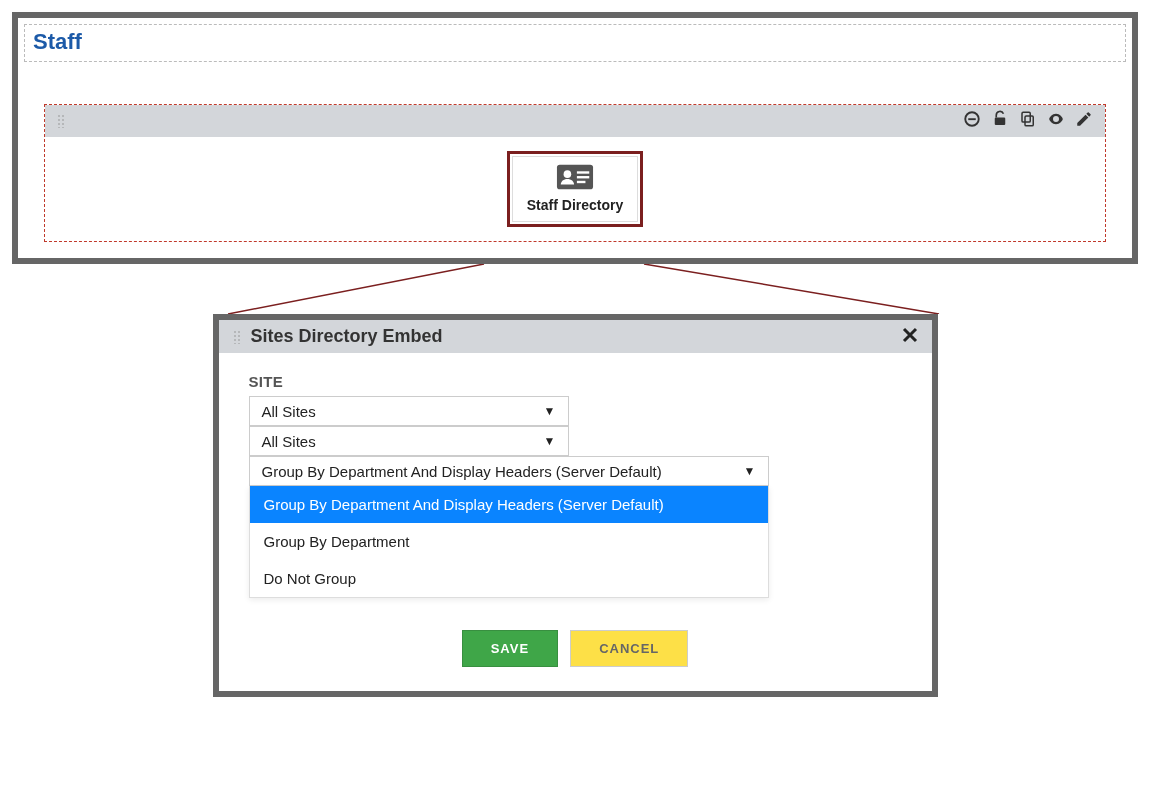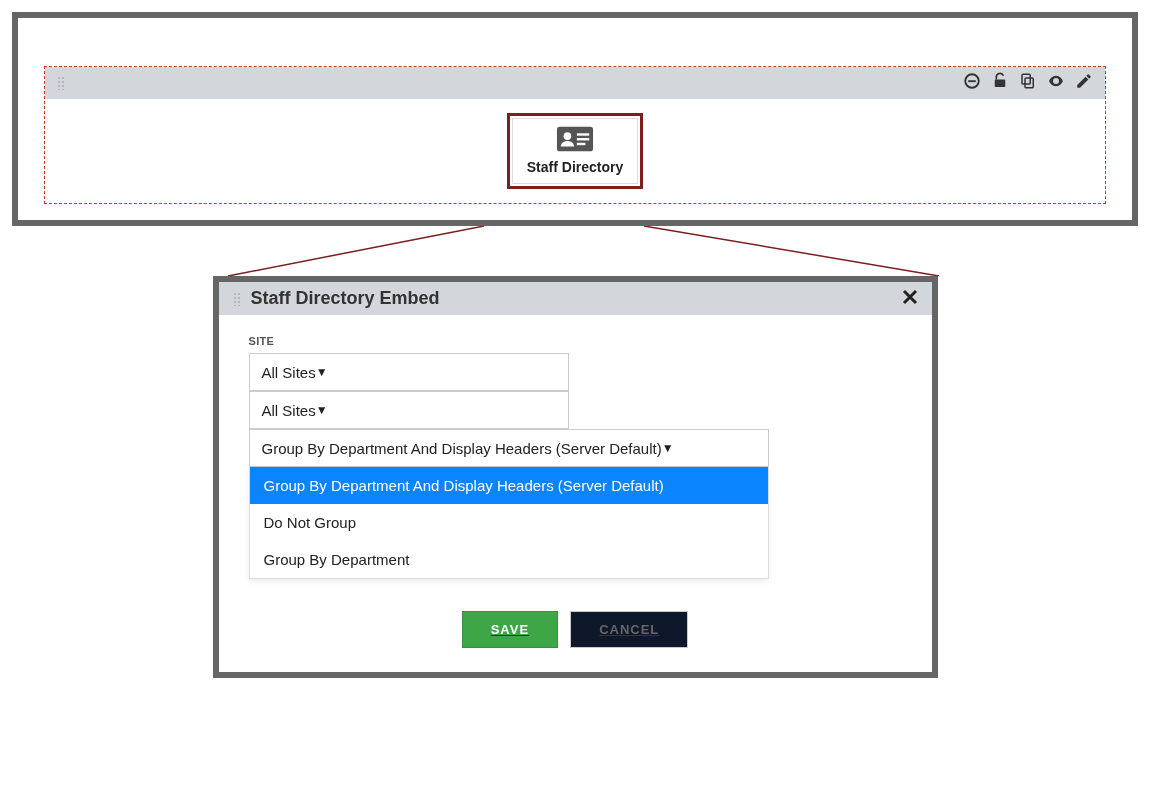--- a/index.html
+++ b/index.html
@@ -95,36 +95,37 @@
     padding: 6px 14px;
   }
   .modal-header .grip { margin-right: 10px; }
   .modal-title { font-size: 18px; font-weight: 700; color: #333; flex: 1; }
   .modal-close { cursor: pointer; }
   .modal-close svg { width: 16px; height: 16px; fill: #222; }
 
   .modal-body { padding: 20px 30px 24px 30px; }
 
   .field-label {
-    font-size: 11px;
+    font-size: 15px;
     font-weight: 700;
     letter-spacing: .3px;
     color: #555;
     margin-bottom: 6px;
     margin-top: 18px;
     text-transform: uppercase;
   }
   .field-label:first-child { margin-top: 0; }
 
   .select-box {
     border: 1px solid #ccc;
     background: #fff;
-    height: 38px;
+    height: 30px;
     display: flex;
     align-items: center;
+    justify-content: space-between;
     padding: 0 12px;
     font-size: 15px;
     color: #222;
     cursor: pointer;
   }
   .select-box.small { width: 320px; }
   .select-box.wide { width: 520px; }
   .chev { font-size: 12px; color: #222; }
 
   .dropdown-list {
@@ -143,37 +144,39 @@
   .dropdown-option.selected {
     background: #0a84ff;
     color: #fff;
   }
 
   .modal-footer {
     margin-top: 32px;
     display: flex;
     gap: 12px;
     justify-content: center;
-    text-decoration: underline;
   }
   .btn {
     border: 1px solid #ccc;
     padding: 10px 28px;
     font-size: 13px;
     font-weight: 700;
     letter-spacing: 1px;
     cursor: pointer;
   }
   .btn-save { background: #3fa648; border-color: #388f40; color: #fff; }
-  .btn-cancel { background: #0f172a; color: #666; }
+  .btn-cancel { background: #fde047; color: #666; }
 </style>
 </head>
 <body>
 
 <div class="top-panel">
+  <div class="title-row">
+    <h2>Staff</h2>
+  </div>
 
   <div class="content-area">
     <div class="content-toolbar">
       <span class="grip"></span>
       <div class="toolbar-icons">
         <span>
           <svg viewBox="0 0 24 24">
               <circle cx="12" cy="12" r="9" fill="none" stroke="#333" stroke-width="2.5"></circle>
               <rect x="7" y="11" width="10" height="2.5"></rect>
             </svg>
@@ -225,21 +228,21 @@
 <div class="connector">
   <svg viewBox="0 0 1126 50" preserveAspectRatio="none">
     <line x1="472" y1="0" x2="216" y2="50" stroke="#7b1f1f" stroke-width="1.5"></line>
     <line x1="632" y1="0" x2="927" y2="50" stroke="#7b1f1f" stroke-width="1.5"></line>
   </svg>
 </div>
 
 <div class="modal">
   <div class="modal-header">
     <span class="grip"></span>
-    <span class="modal-title">Staff Directory Embed</span>
+    <span class="modal-title">Sites Directory Embed</span>
     <span class="modal-close">
       <svg viewBox="0 0 16 16">
           <path d="M2 2l12 12M14 2L2 14" stroke="#222" stroke-width="3"></path>
         </svg>
     </span>
   </div>
 
   <div class="modal-body">
 
     <div class="field-label">SITE</div>
@@ -252,22 +255,22 @@
       <span>All Sites</span>
       <span class="chev">▼</span>
     </div>
 
     <div class="select-box wide">
       <span>Group By Department And Display Headers (Server Default)</span>
       <span class="chev">▼</span>
     </div>
     <div class="dropdown-list">
       <div class="dropdown-option selected">Group By Department And Display Headers (Server Default)</div>
+      <div class="dropdown-option">Group By Department</div>
       <div class="dropdown-option">Do Not Group</div>
-      <div class="dropdown-option">Group By Department</div>
     </div>
 
     <div class="modal-footer">
       <button class="btn btn-save">SAVE</button>
       <button class="btn btn-cancel">CANCEL</button>
     </div>
   </div>
 </div>
 
 </body></html>

